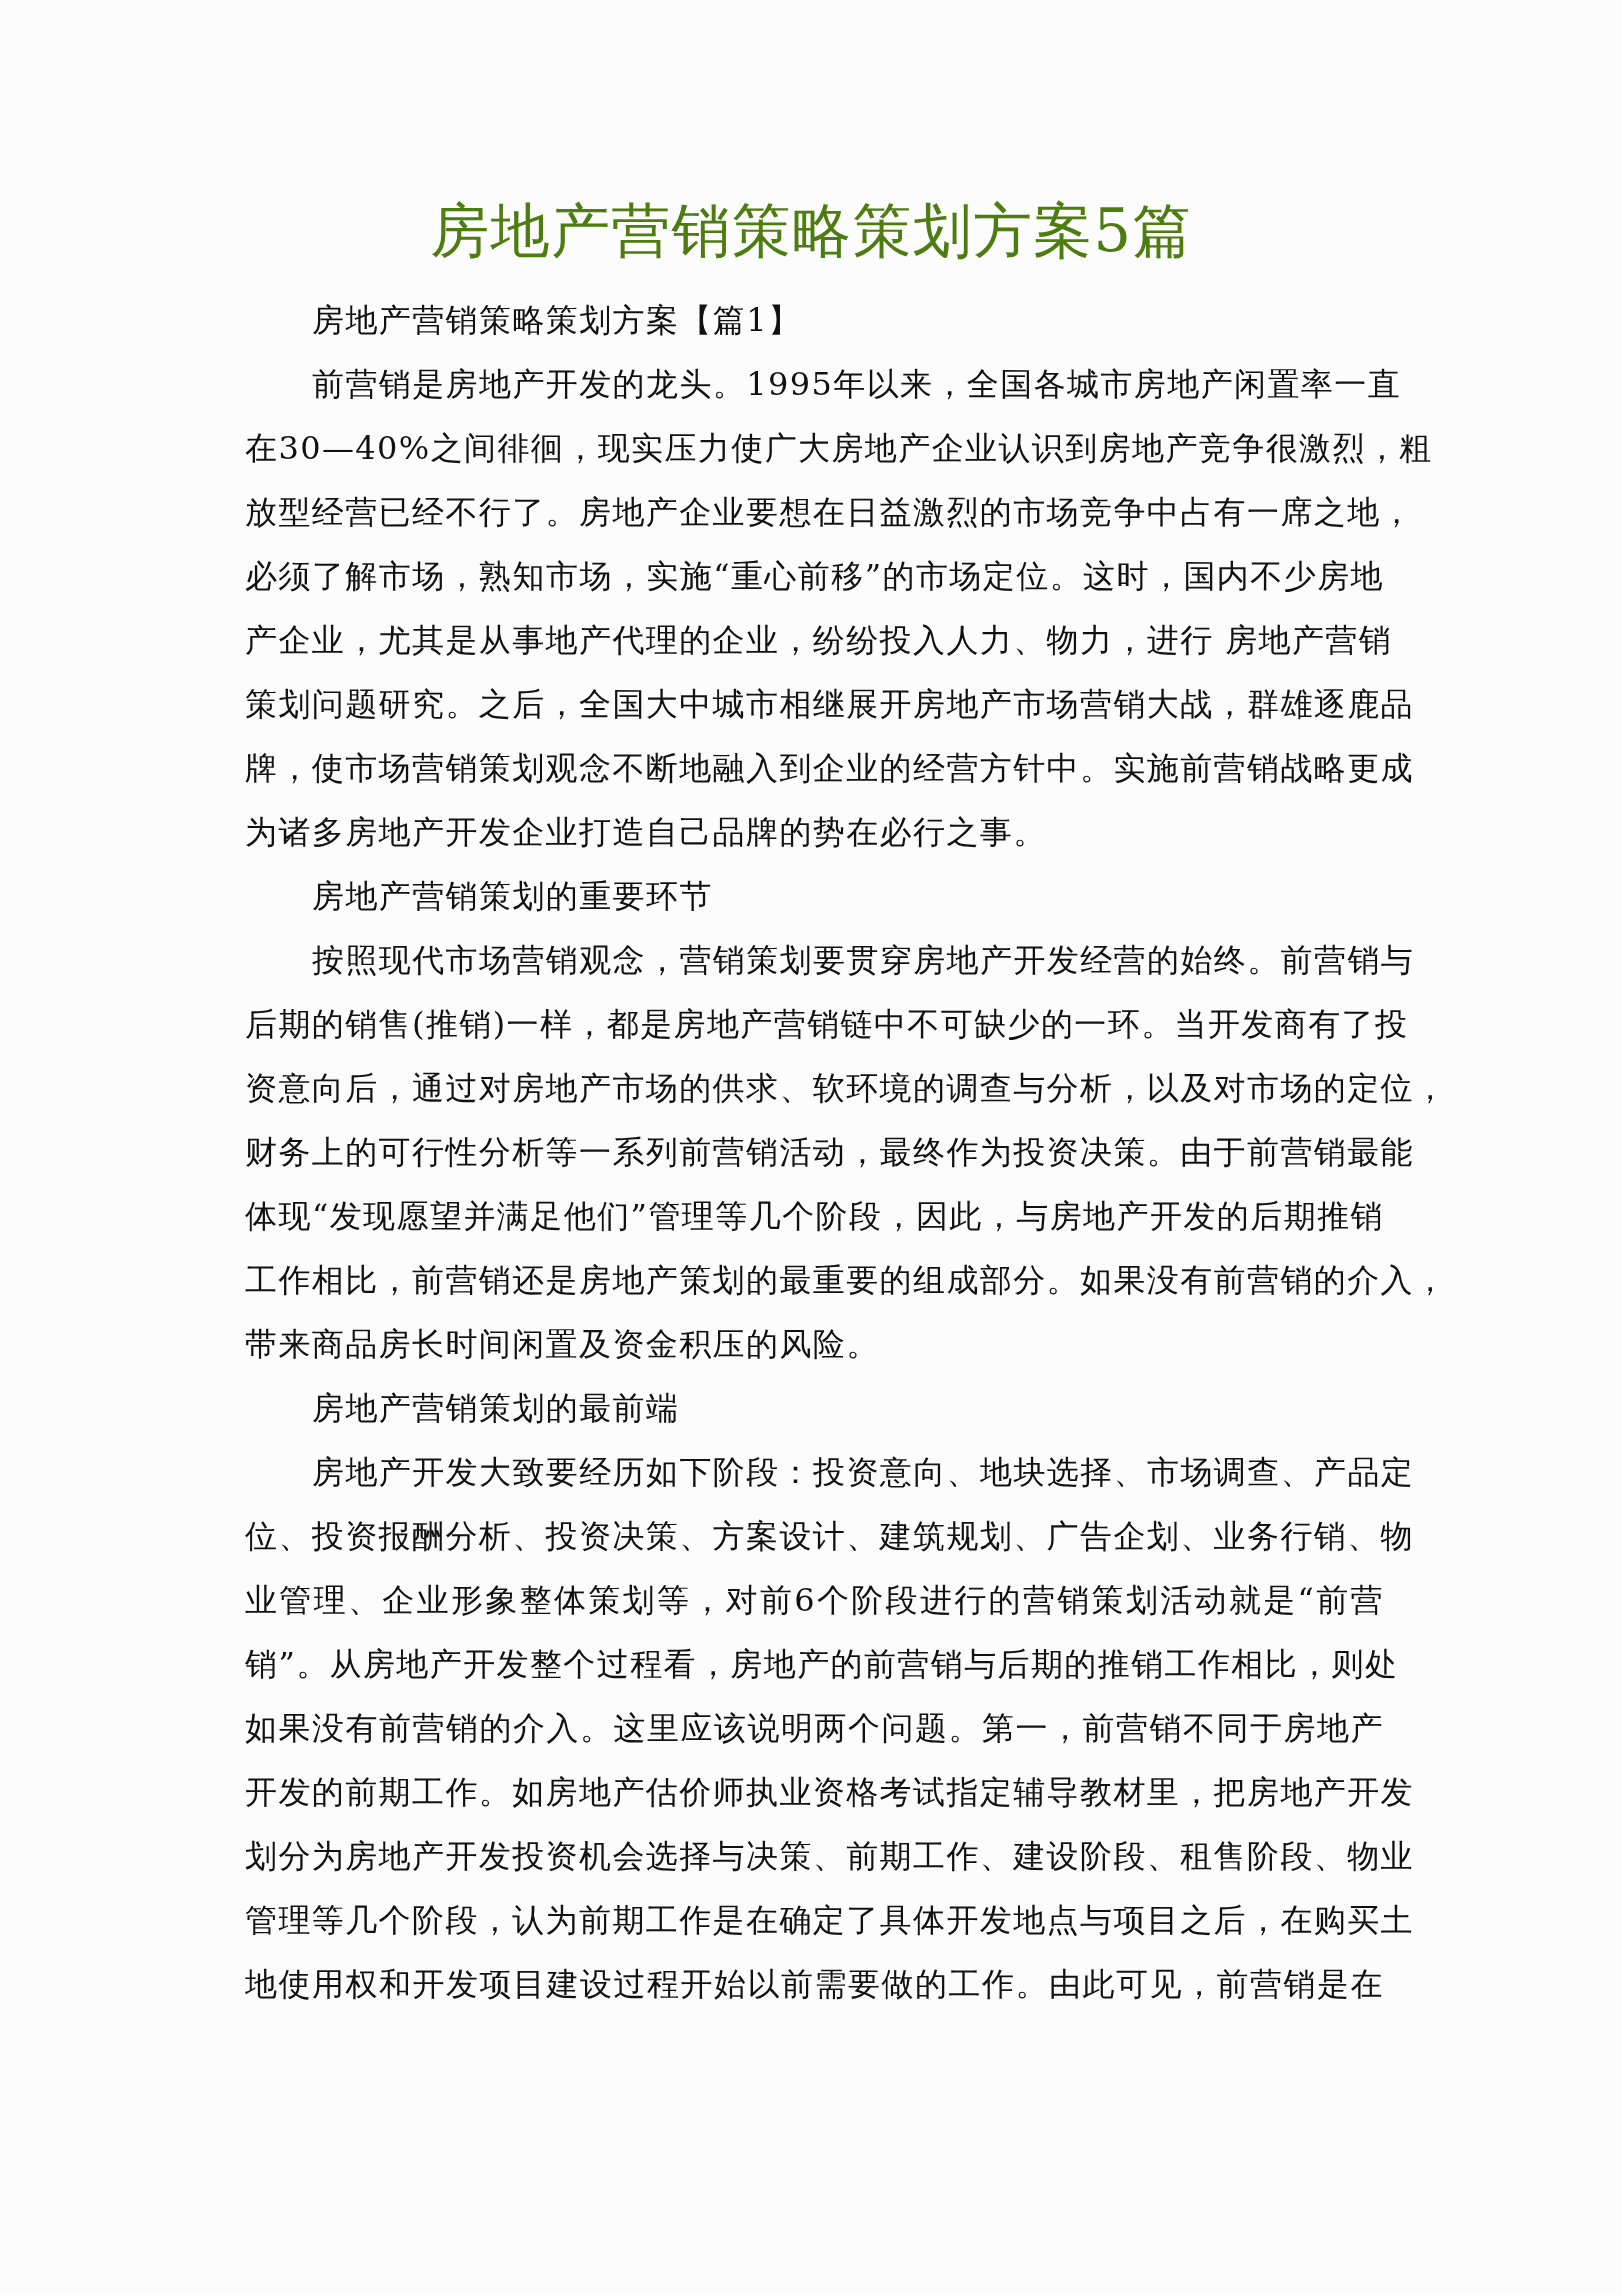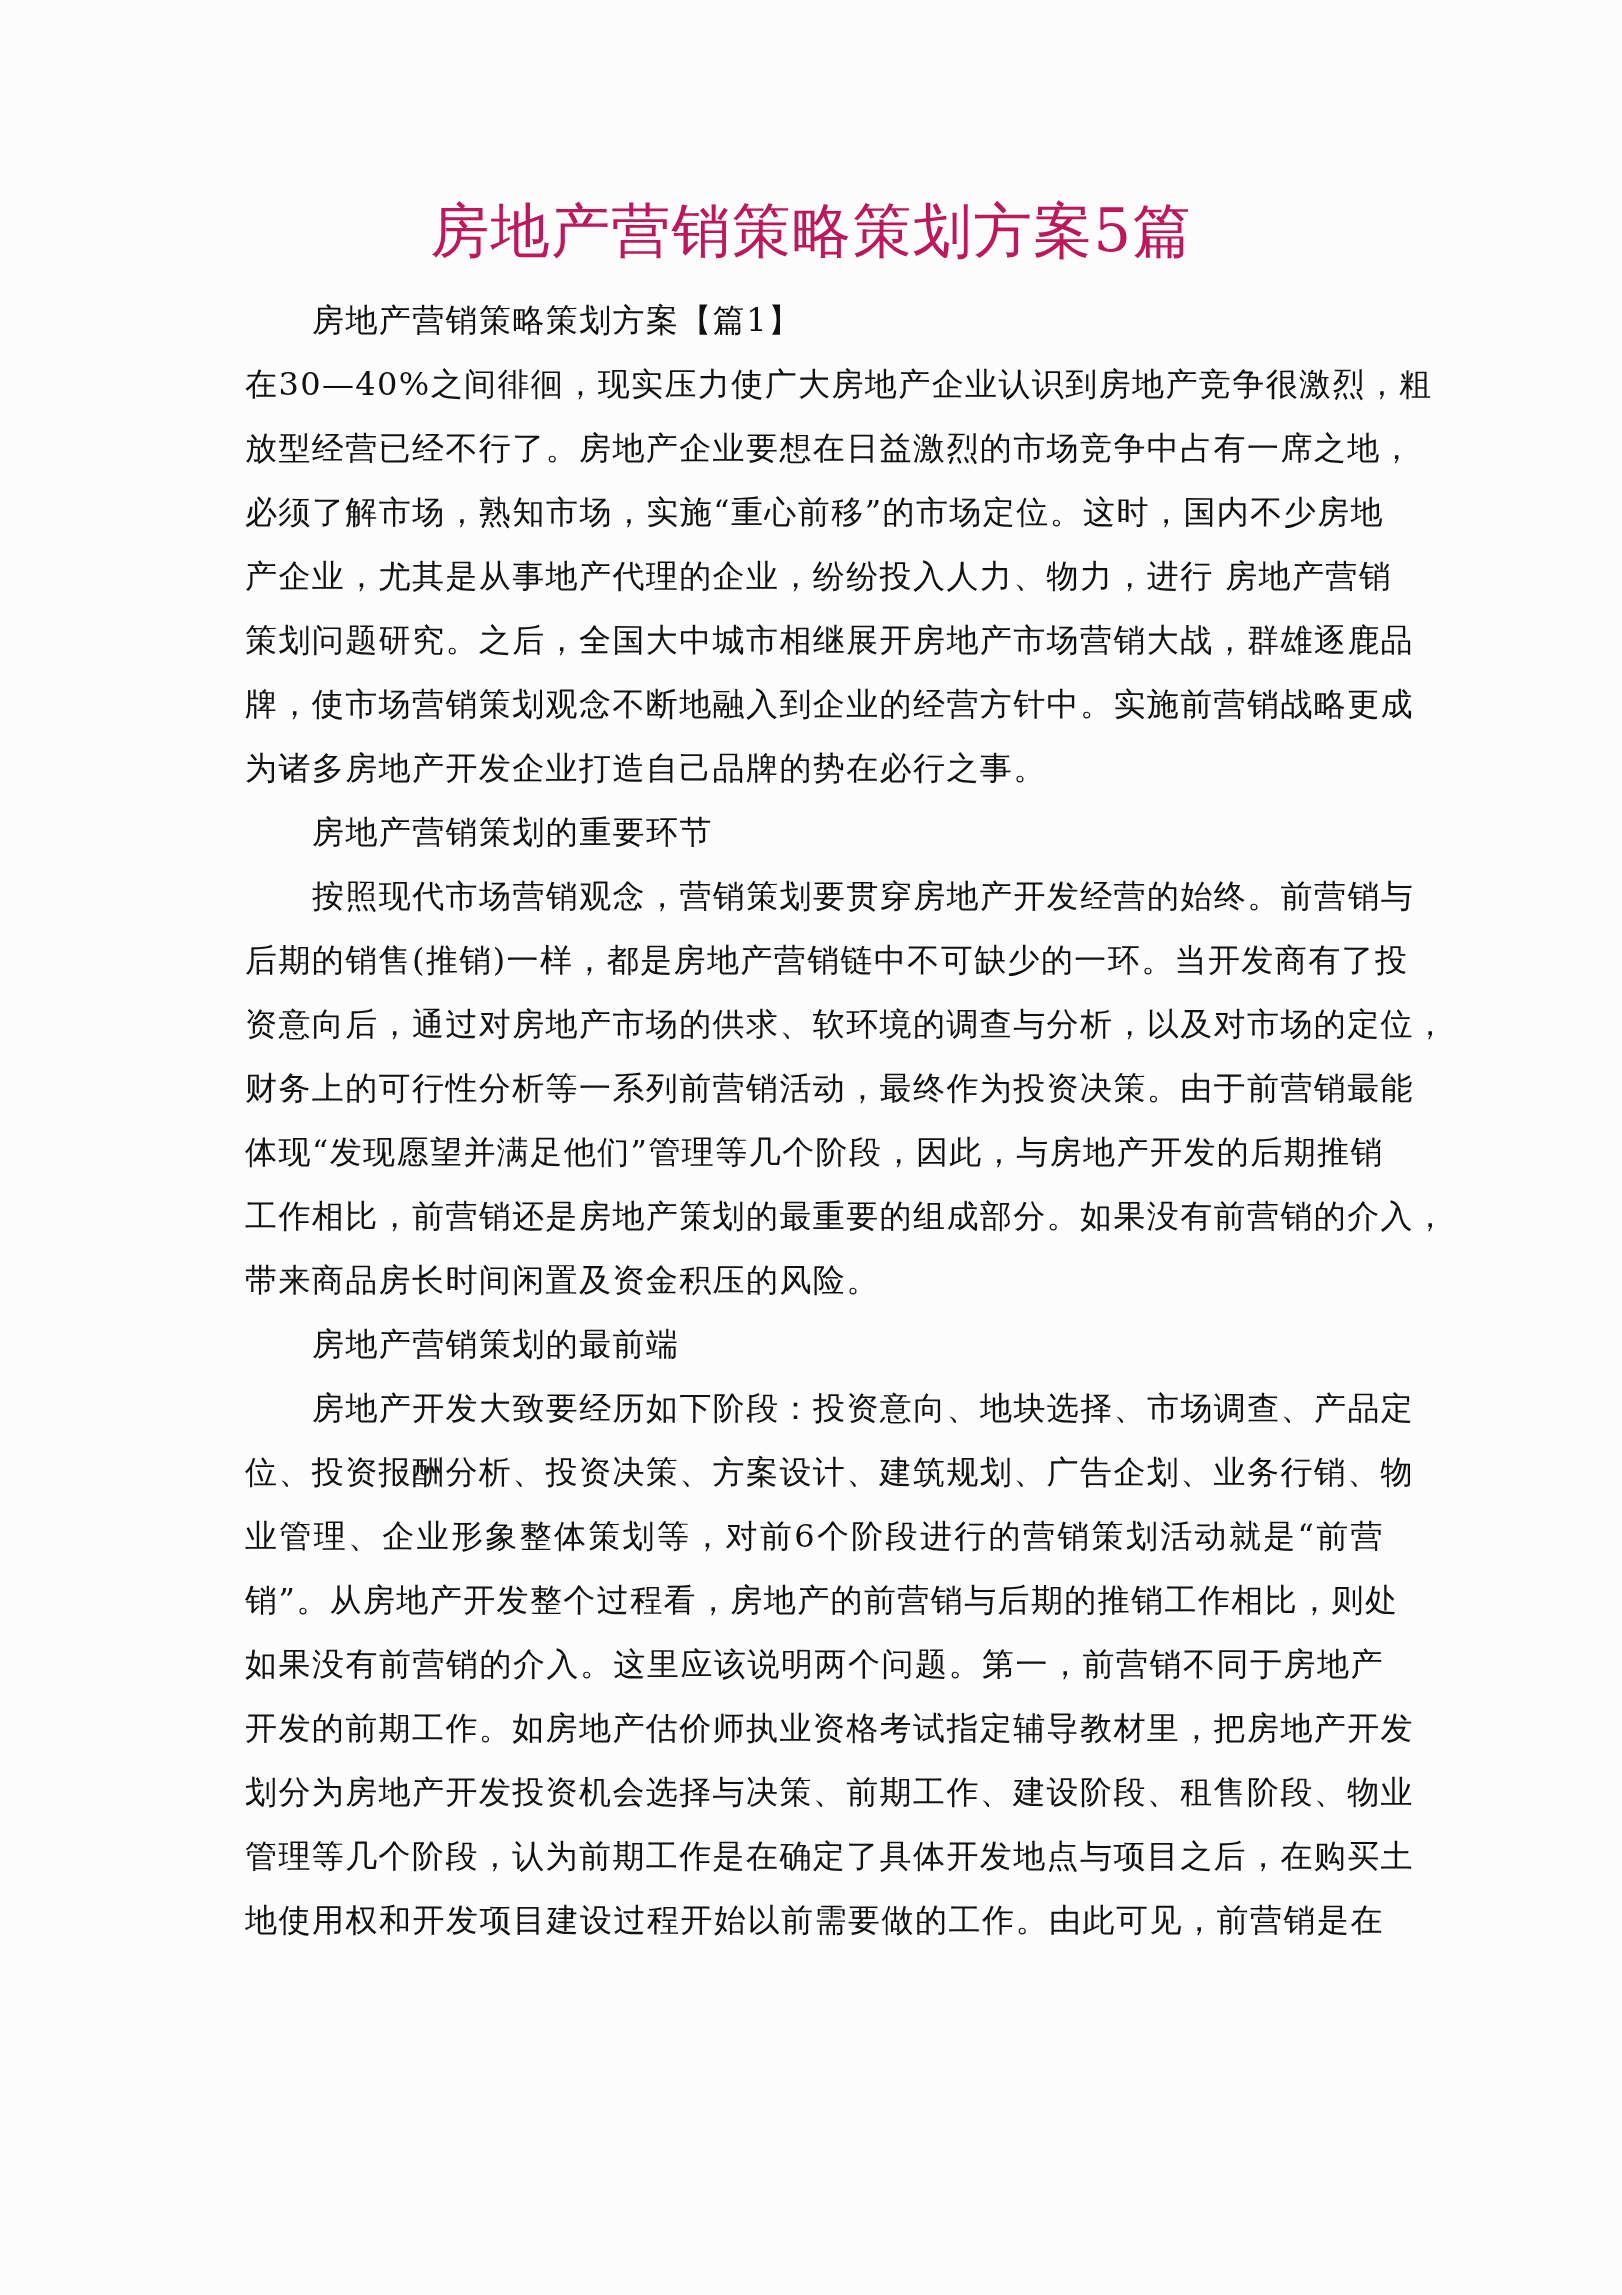--- a/index.html
+++ b/index.html
@@ -25,21 +25,21 @@
   }
   .doc-title {
     position: absolute;
     left: 0;
     width: 1623px;
     top: 195px;
     text-align: center;
     font-size: 59px;
     line-height: 72px;
     letter-spacing: 1.3px;
-    color: #be185d;
+    color: #4d7c0f;
     margin: 0;
     font-weight: normal;
   }
   .body {
     position: absolute;
     left: 245px;
     top: 288px;
     width: 1139px;
   }
   .line {
@@ -59,20 +59,21 @@
   }
 </style>
 </head>
 <body>
 
 <div class="page">
   <h1 class="doc-title">房地产营销策略策划方案5篇</h1>
 
   <div class="body" id="doc-body">
     <span class="line indent">房地产营销策略策划方案【篇1】</span>
+    <span class="line indent justify">前营销是房地产开发的龙头。1995年以来，全国各城市房地产闲置率一直</span>
     <span class="line justify">在30—40%之间徘徊，现实压力使广大房地产企业认识到房地产竞争很激烈，粗</span>
     <span class="line justify">放型经营已经不行了。房地产企业要想在日益激烈的市场竞争中占有一席之地，</span>
     <span class="line justify">必须了解市场，熟知市场，实施“重心前移”的市场定位。这时，国内不少房地</span>
     <span class="line justify">产企业，尤其是从事地产代理的企业，纷纷投入人力、物力，进行 房地产营销</span>
     <span class="line justify">策划问题研究。之后，全国大中城市相继展开房地产市场营销大战，群雄逐鹿品</span>
     <span class="line justify">牌，使市场营销策划观念不断地融入到企业的经营方针中。实施前营销战略更成</span>
     <span class="line">为诸多房地产开发企业打造自己品牌的势在必行之事。</span>
     <span class="line indent">房地产营销策划的重要环节</span>
     <span class="line indent justify">按照现代市场营销观念，营销策划要贯穿房地产开发经营的始终。前营销与</span>
     <span class="line justify">后期的销售(推销)一样，都是房地产营销链中不可缺少的一环。当开发商有了投</span>

